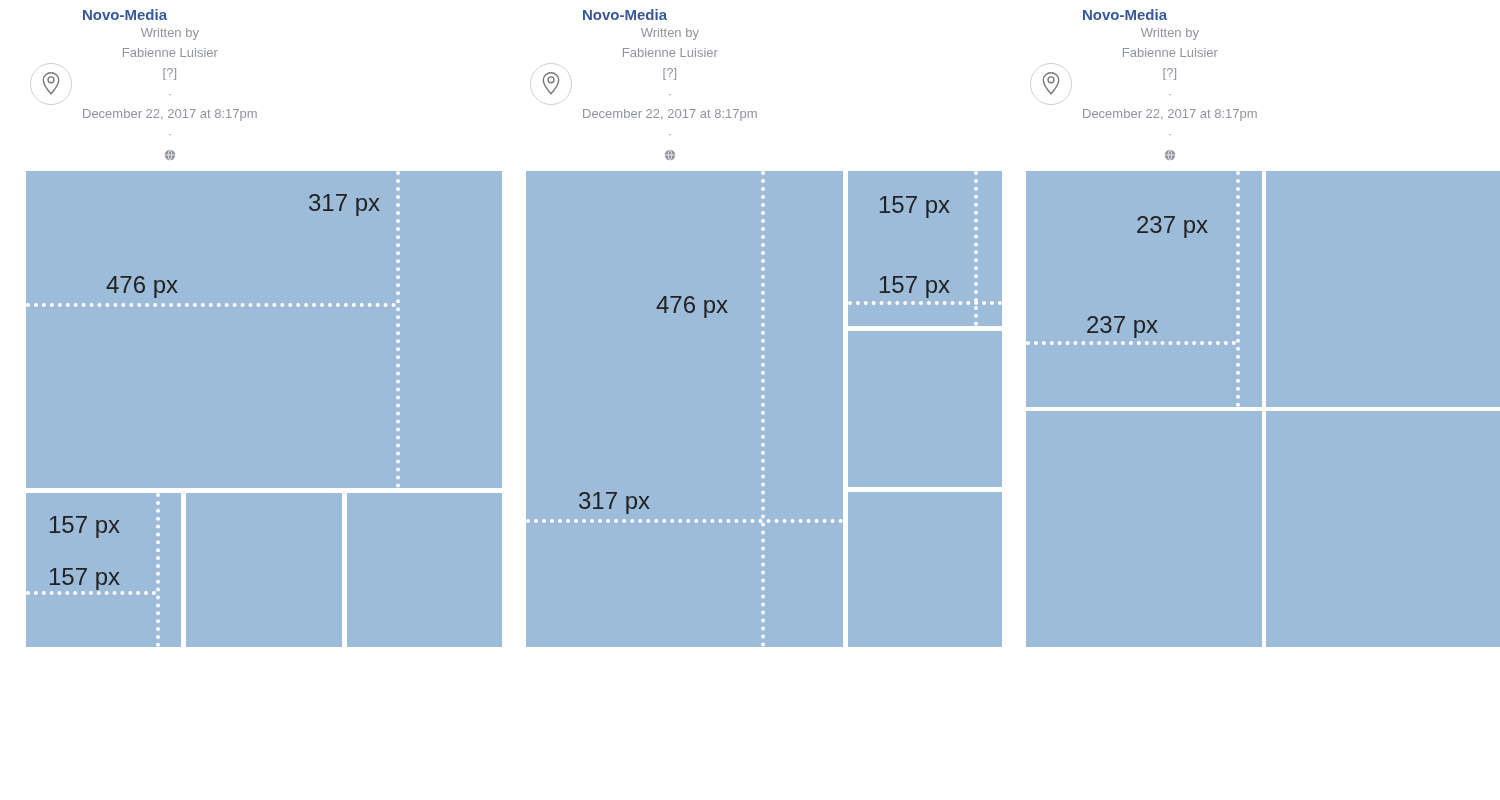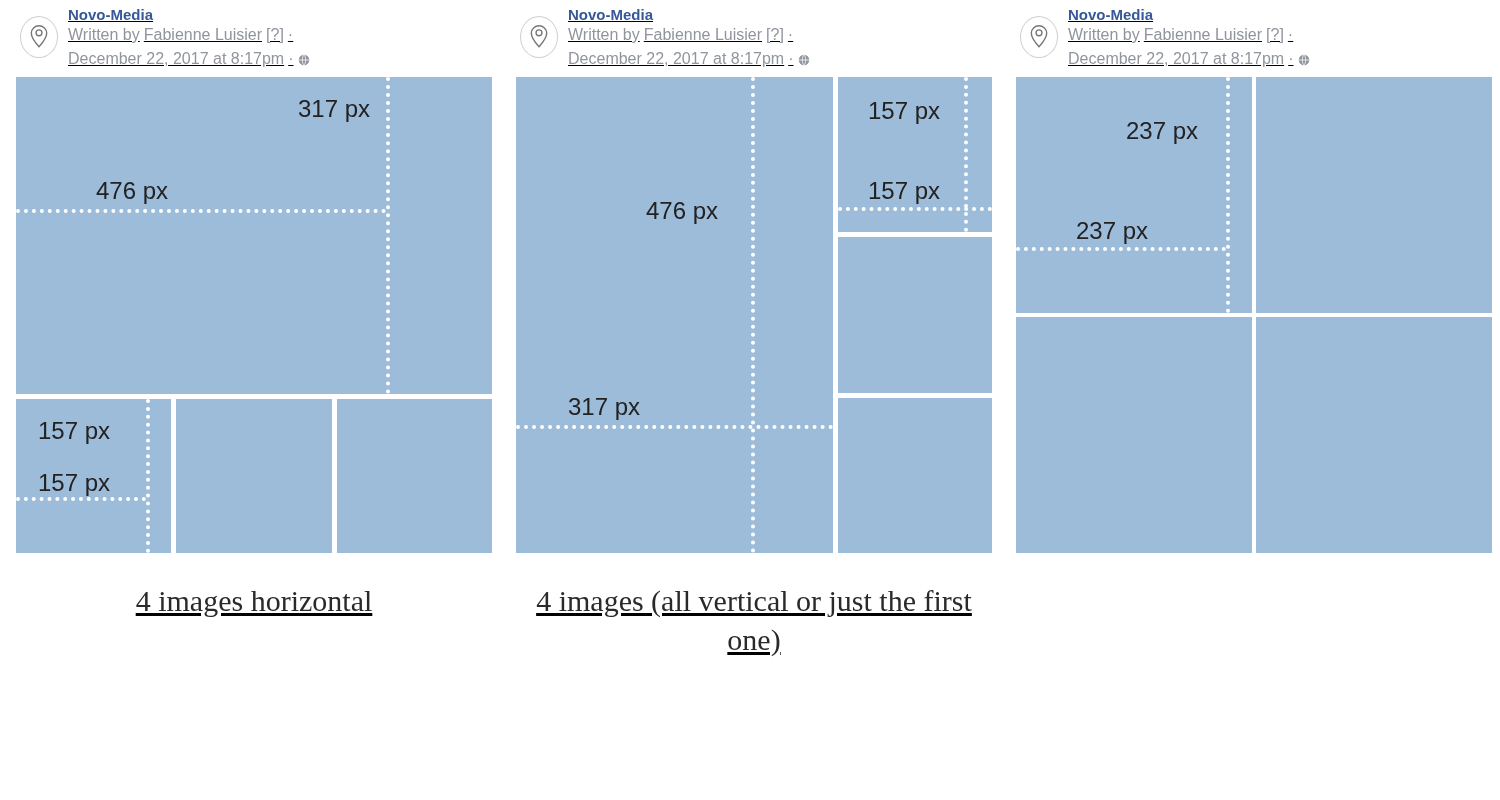--- a/index.html
+++ b/index.html
@@ -7,22 +7,21 @@
     background: #ffffff;
     font-family: -apple-system, BlinkMacSystemFont, "Segoe UI", Helvetica, Arial, sans-serif;
     width: 1500px;
     height: 800px;
     overflow: hidden;
   }
   .row {
     display: flex;
     flex-direction: row;
     gap: 24px;
-    padding: 0 16px;
-    text-decoration: underline;
+    padding: 0 26px;
   }
   .col {
     flex: 1 1 0;
     display: flex;
     flex-direction: column;
   }
   
   .post-header {
     display: flex;
     align-items: center;
@@ -42,25 +41,26 @@
   }
   .avatar svg { width: 28px; height: 28px; }
   .post-meta { display: flex; flex-direction: column; line-height: 1.25; }
   .page-name {
     color: #365899;
     font-weight: 600;
     font-size: 15px;
   }
   .byline {
     color: #90949c;
-    font-size: 16px;
+    font-size: 13px;
     display: flex;
     align-items: center;
     gap: 4px;
     flex-wrap: wrap;
+    flex-direction: column;
   }
   .byline .sep { color: #90949c; }
   .globe-icon svg { width: 12px; height: 12px; fill: #90949c; vertical-align: middle; }
 
   
   .mock {
     position: relative;
     width: 476px;
     height: 476px;
   }
@@ -135,21 +135,20 @@
       <div class="dline-v" style="left:370px; top:0; height:317px;"></div>
       <div class="dim-label" style="left:80px; top:100px;">476 px</div>
       <div class="dim-label" style="left:282px; top:18px;">317 px</div>
 
       <div class="dline-h" style="left:0; top:420px; width:130px;"></div>
       <div class="dline-v" style="left:130px; top:322px; height:154px;"></div>
       <div class="dim-label" style="left:22px; top:340px;">157 px</div>
       <div class="dim-label" style="left:22px; top:392px;">157 px</div>
     </div>
 
-    <div class="caption">4 images horizontal</div>
   </div>
 
   <div class="col">
     <div class="post-header">
       <div class="avatar">
         <svg viewBox="0 0 40 40">
           <path d="M20 4c-6 0-11 4.6-11 10.4 0 7.6 11 19.6 11 19.6s11-12 11-19.6C31 8.6 26 4 20 4z" fill="none" stroke="#777" stroke-width="2"></path>
           <circle cx="20" cy="14" r="4.2" fill="none" stroke="#777" stroke-width="2"></circle>
         </svg>
       </div>
@@ -184,21 +183,20 @@
       <div class="dline-v" style="left:235px; top:0; height:476px;"></div>
       <div class="dim-label" style="left:130px; top:120px;">476 px</div>
       <div class="dim-label" style="left:52px;  top:316px;">317 px</div>
 
       <div class="dline-h" style="left:322px; top:130px; width:154px;"></div>
       <div class="dline-v" style="left:448px; top:0; height:155px;"></div>
       <div class="dim-label" style="left:352px; top:20px;">157 px</div>
       <div class="dim-label" style="left:352px; top:100px;">157 px</div>
     </div>
 
-    <div class="caption">4 images (all vertical or just the first one)</div>
   </div>
 
   <div class="col">
     <div class="post-header">
       <div class="avatar">
         <svg viewBox="0 0 40 40">
           <path d="M20 4c-6 0-11 4.6-11 10.4 0 7.6 11 19.6 11 19.6s11-12 11-19.6C31 8.6 26 4 20 4z" fill="none" stroke="#777" stroke-width="2"></path>
           <circle cx="20" cy="14" r="4.2" fill="none" stroke="#777" stroke-width="2"></circle>
         </svg>
       </div>

